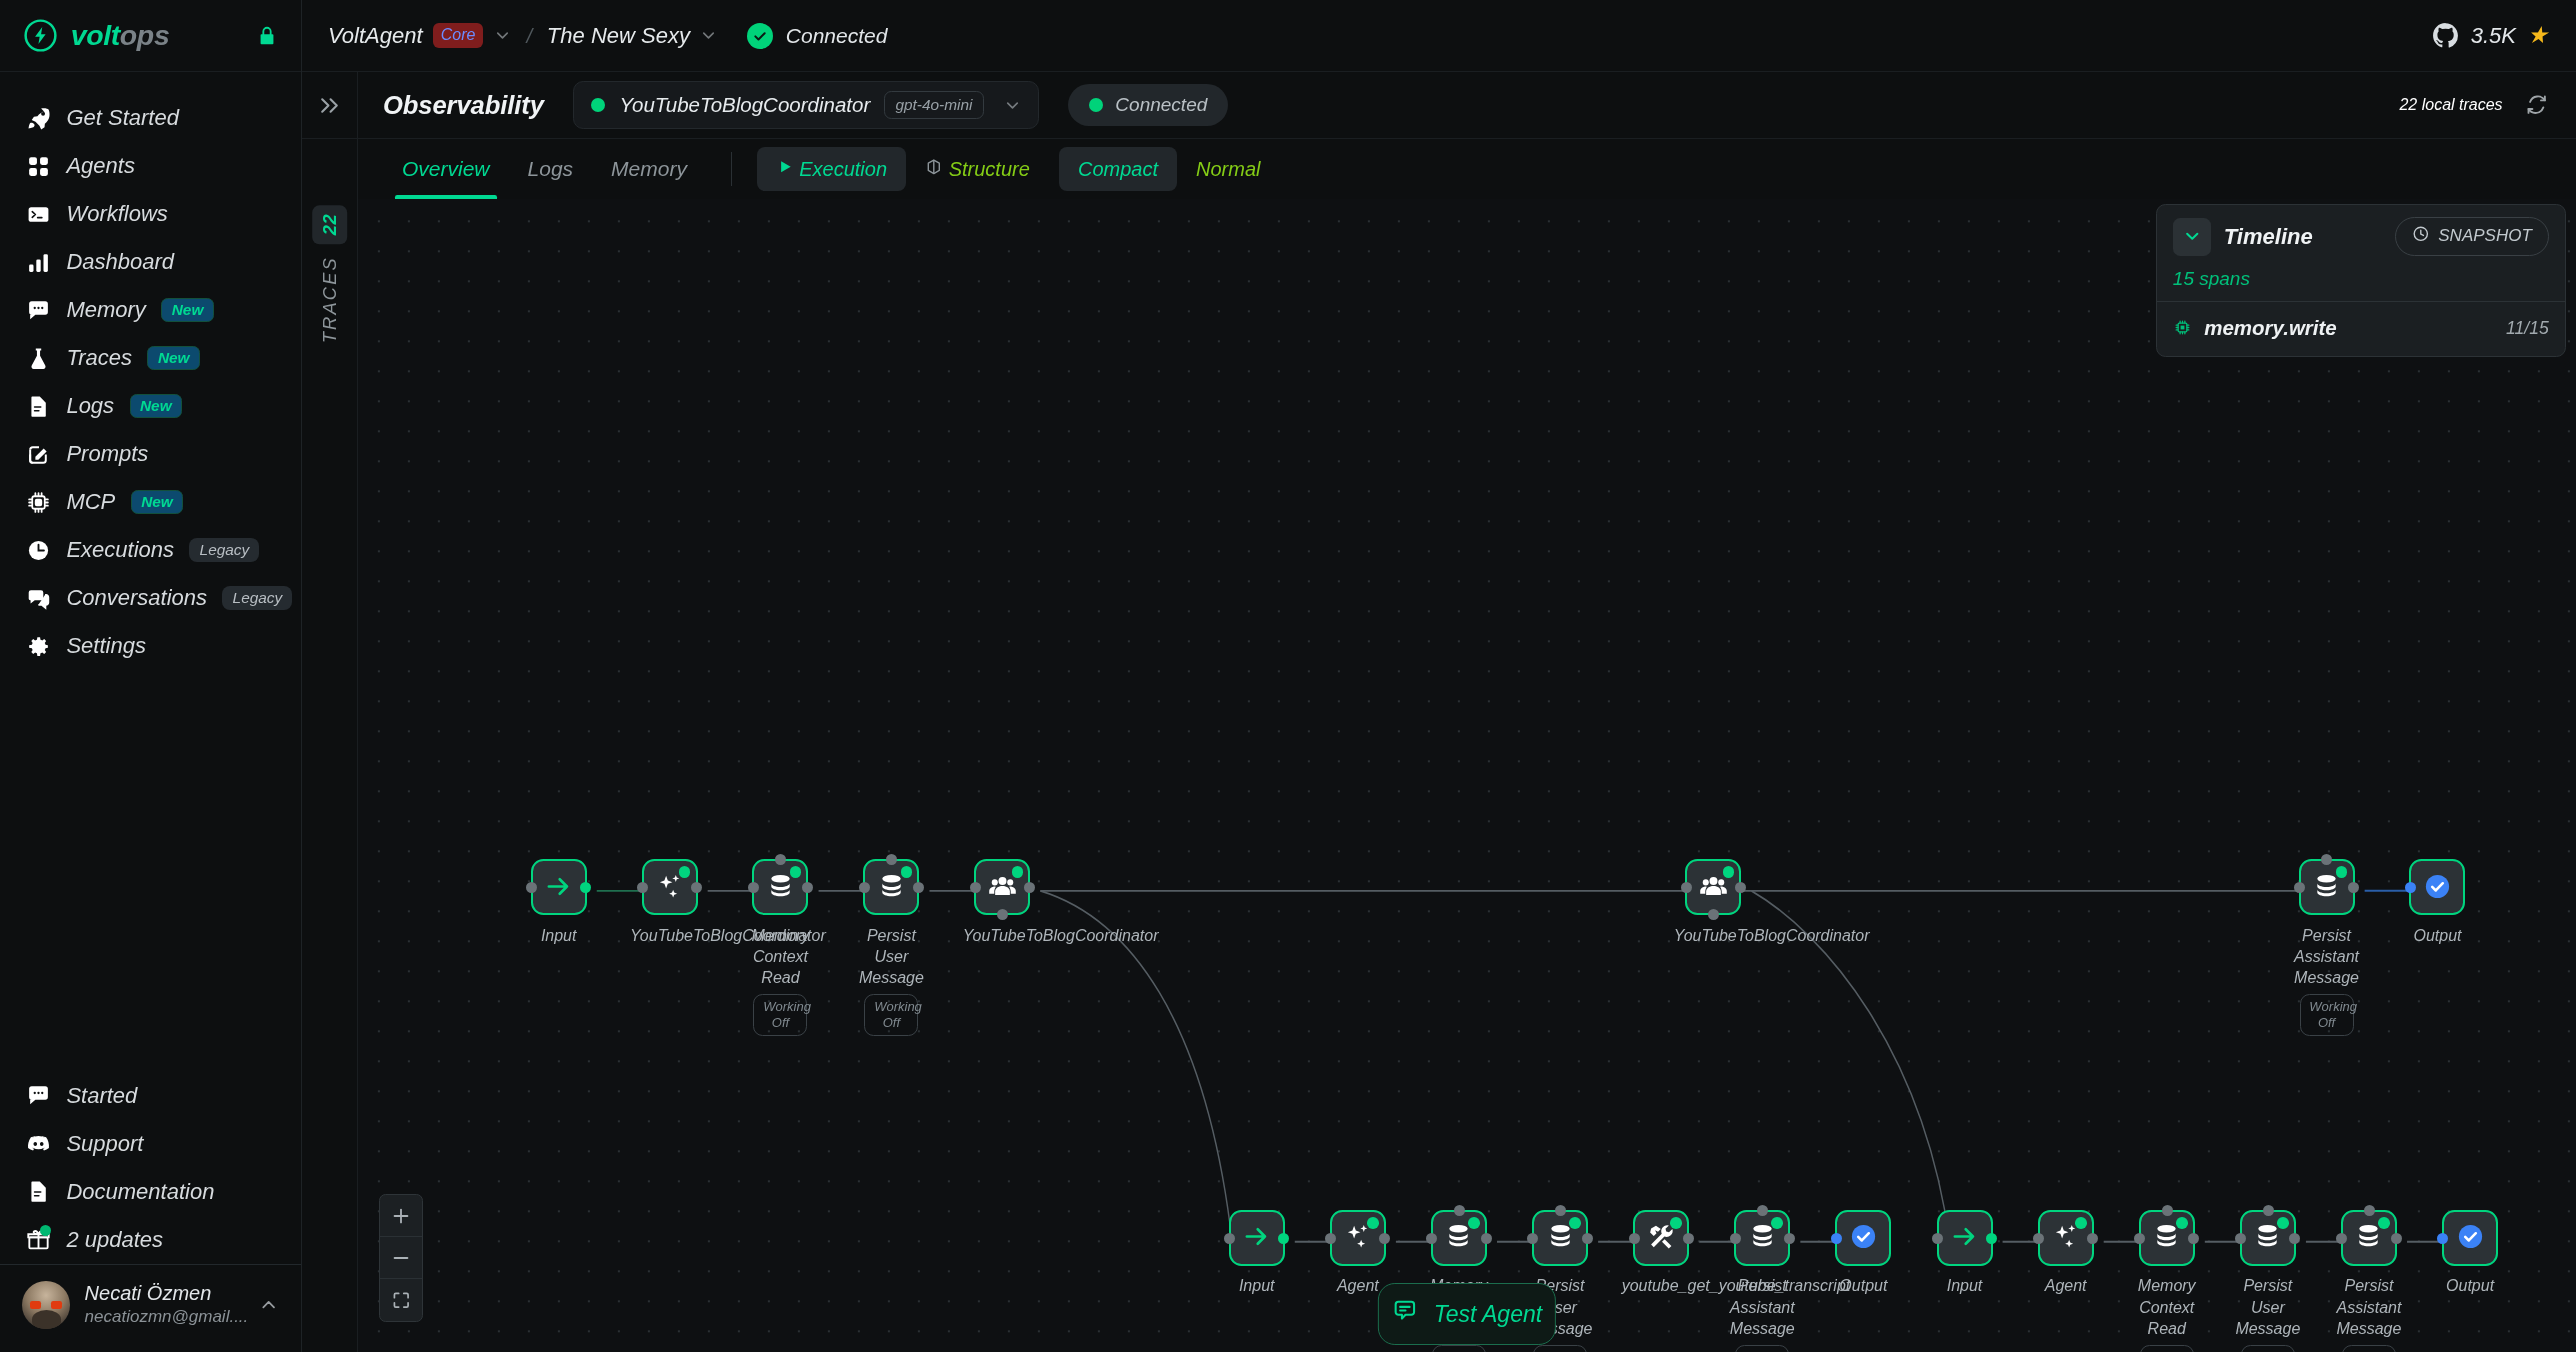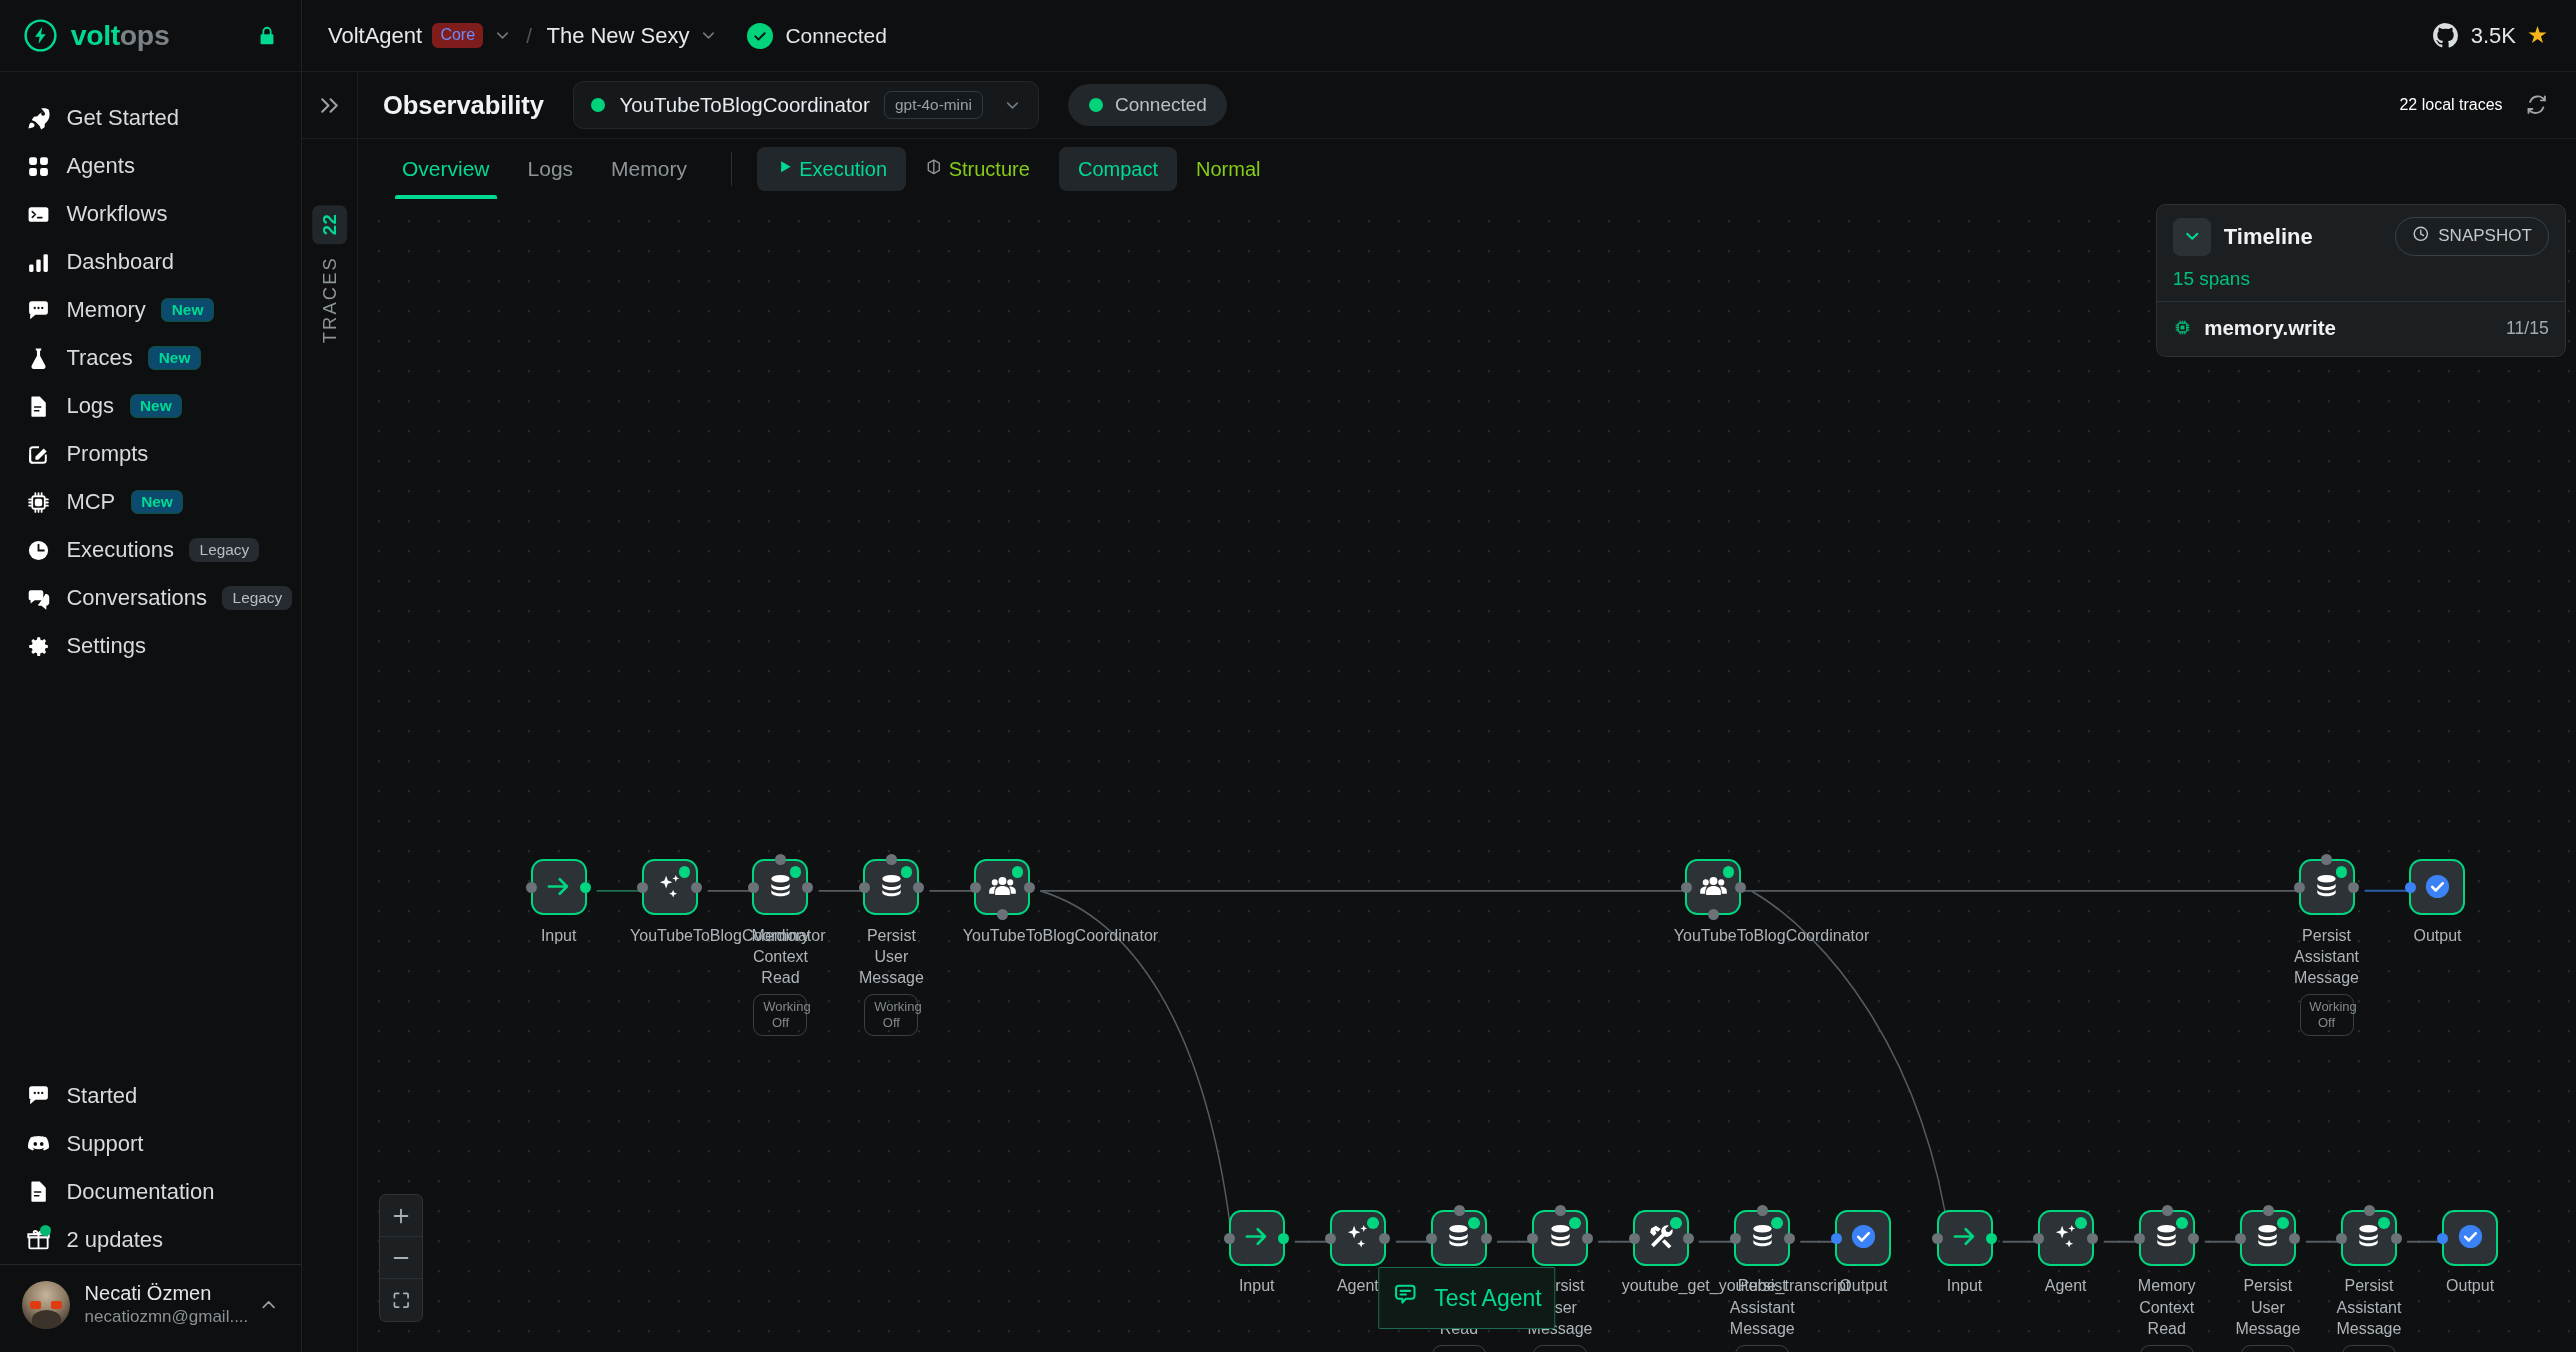--- a/index.html
+++ b/index.html
@@ -3,21 +3,21 @@
 <meta charset="utf-8">
 <style>
   * { box-sizing: border-box; margin: 0; padding: 0; }
   html, body {
     width: 2576px; height: 1352px;
     background: #0d0f10;
     font-family: "Liberation Sans", sans-serif;
     overflow: hidden;
     -webkit-font-smoothing: antialiased;
   }
-  .app { display: flex; width: 2576px; height: 1352px; }
+  .app { display: flex; width: 2576px; height: 1352px; font-style: italic; }
 
   
   .sidebar {
     width: 302px; height: 1352px;
     background: #0d0f10;
     border-right: 0.7px solid #1e2326;
     display: flex; flex-direction: column;
     flex: 0 0 302px;
   }
   .brand-row {
@@ -261,23 +261,23 @@
     background: #1c2023; border: 0.7px solid #2e3438; border-radius: 6.6px;
     display: flex; flex-direction: column; overflow: hidden;
   }
   .zbtn {
     width: 42px; height: 42px; display: flex; align-items: center; justify-content: center;
     cursor: pointer; border-bottom: 0.7px solid #2a3034; color: #aab1b6;
   }
   .zbtn:last-child { border-bottom: none; }
 
   .testagent {
-    position: absolute; left: 50%; transform: translateX(-50%); bottom: 23px;
+    position: absolute; left: 50%; transform: translateX(-50%); bottom: 7px;
     display: flex; align-items: center; gap: 16px;
-    border: 0.7px solid #1b6d4d; background: #0e1a16; border-radius: 1px;
+    border: 0.7px solid #1b6d4d; background: #0e1a16; border-radius: 17px;
     padding: 14px 13px; cursor: pointer;
   }
   .testagent span { font-size: 23px; color: #00d992; font-weight: 400; }
 </style>
 </head>
 <body>
 
 <div class="app">
 
   <aside class="sidebar">

